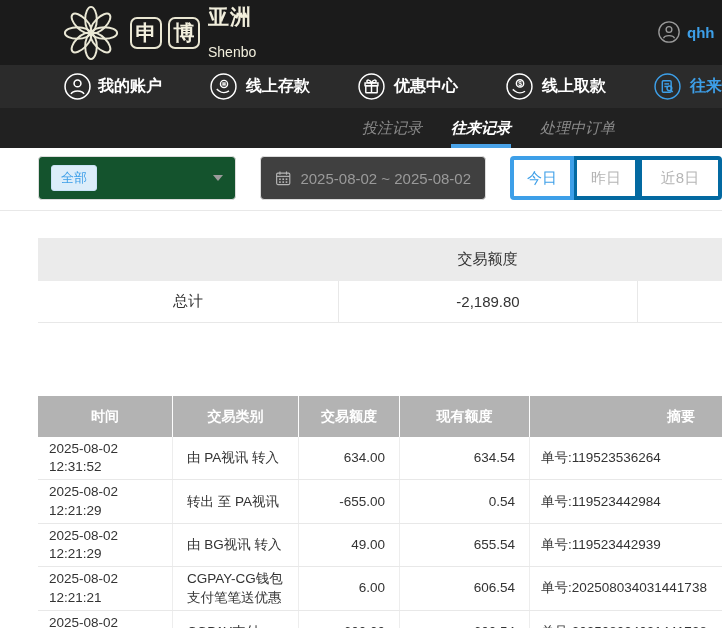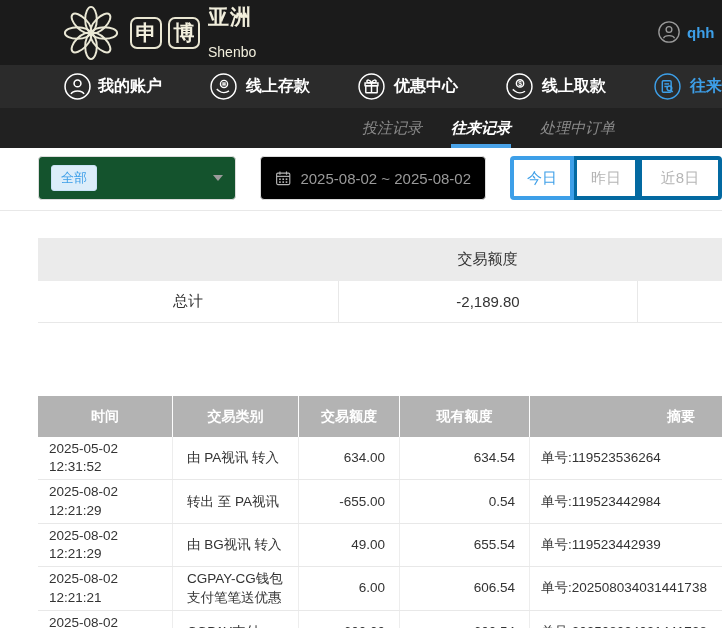--- a/index.html
+++ b/index.html
@@ -35,21 +35,21 @@
   
   .filters { display:flex; align-items:center; margin:8px 0 0 38px; height:44px; }
   .select-box {
     width:200px; height:44px; border:1px solid #dcdcdc; border-radius:4px;
     display:flex; align-items:center; padding:0 12px; cursor:pointer; background:#14532d;
   }
   .tag { background:#dcedfa; border:1px solid #c9e2f6; color:#3d9fe8; font-size:13px; padding:3px 9px; border-radius:3px; }
   .caret { margin-left:auto; width:0; height:0; border-left:5px solid transparent; border-right:5px solid transparent; border-top:6px solid #9b9b9b; }
   .date-box {
     margin-left:24px; width:226px; height:44px; border:1px solid #dcdcdc; border-radius:4px;
-    display:flex; align-items:center; padding:0 14px; gap:9px; color:#9a9a9a; font-size:15px; background:#000000; cursor:pointer; white-space:nowrap;
+    display:flex; align-items:center; padding:0 14px; gap:9px; color:#9a9a9a; font-size:15px; background:#404040; cursor:pointer; white-space:nowrap;
   }
   .btn-group { display:flex; margin-left:24px; }
   .qbtn {
     height:44px; background:#fff; border:4px solid #0369a1; color:#b5b5b5; font-size:15px;
     display:flex; align-items:center; justify-content:center; cursor:pointer;
   }
   .qbtn + .qbtn { margin-left:-1px; }
   .qbtn.first { border-radius:4px 0 0 4px; }
   .qbtn.last { border-radius:0 4px 4px 0; }
   .qbtn.active { border-color:#3d9fe8; color:#3d9fe8; position:relative; z-index:2; }
@@ -231,21 +231,21 @@
 <div class="table">
   <div class="t-head">
     <div>时间</div>
     <div>交易类别</div>
     <div>交易额度</div>
     <div>现有额度</div>
     <div>摘要</div>
   </div>
   <div>
       <div class="t-row">
-        <div class="c-time">2025-05-02 12:31:52</div>
+        <div class="c-time">2025-08-02 12:31:52</div>
         <div class="c-type">由 PA视讯 转入</div>
         <div class="c-num">634.00</div>
         <div class="c-num">634.54</div>
         <div class="c-note">单号:119523536264</div>
       </div>
       <div class="t-row">
         <div class="c-time">2025-08-02 12:21:29</div>
         <div class="c-type">转出 至 PA视讯</div>
         <div class="c-num">-655.00</div>
         <div class="c-num">0.54</div>

